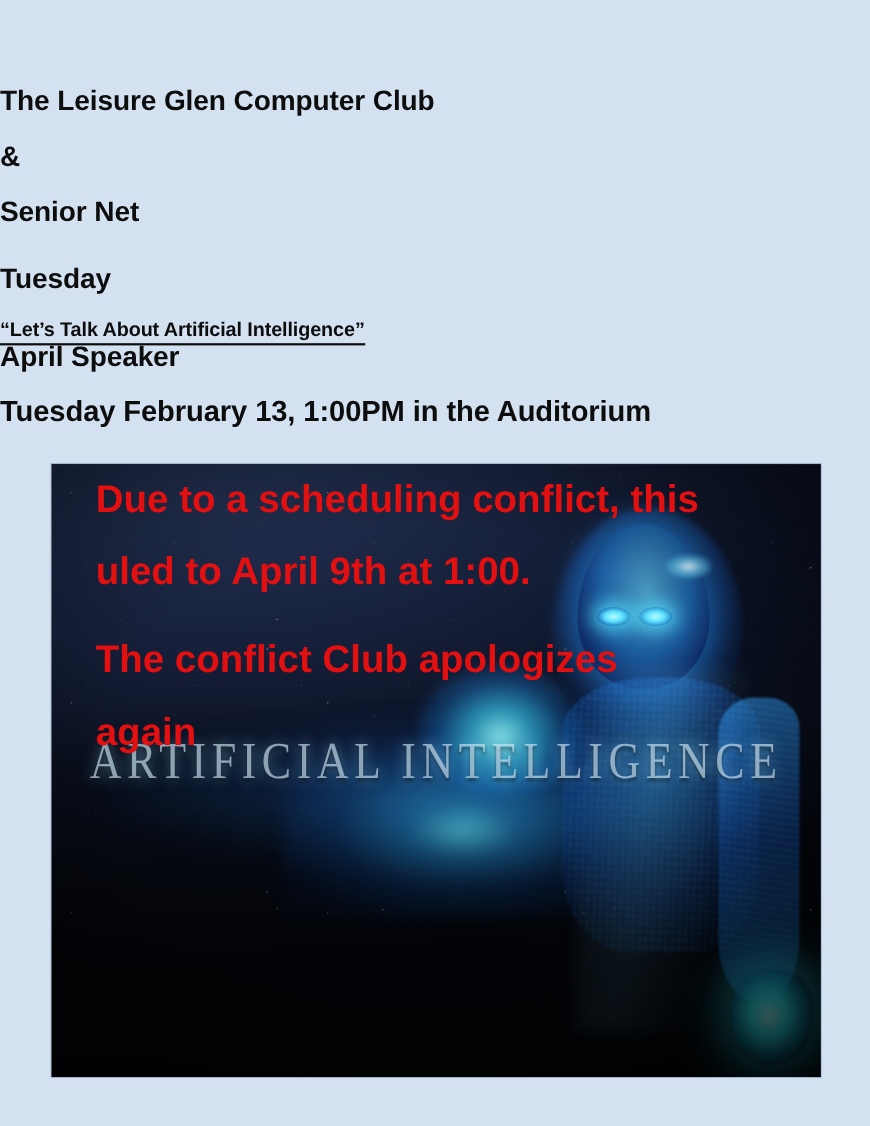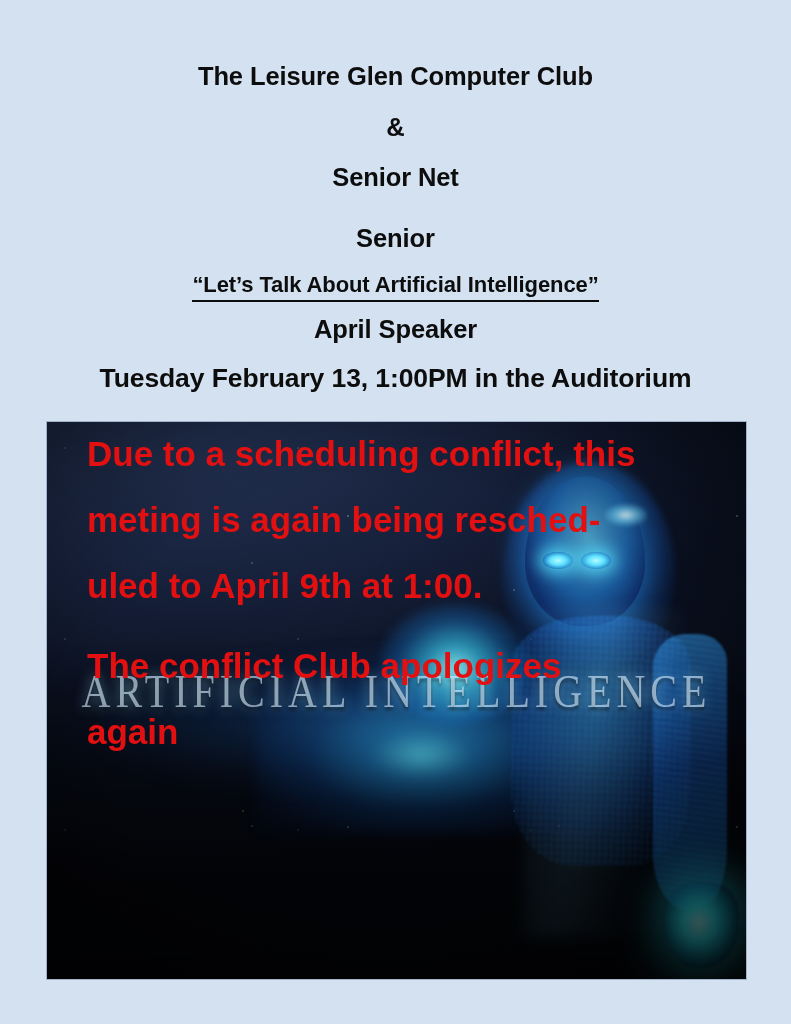--- a/index.html
+++ b/index.html
@@ -17,37 +17,36 @@
 
   .flyer {
     width: 791px;
     height: 1024px;
     position: relative;
     box-sizing: border-box;
   }
 
   
   .heading-block {
-    padding-top: 64px;
-    text-align: center;
+    padding-top: 80px;
   }
   .hline {
     color: #0d0d0d;
     font-weight: bold;
     line-height: 1.00;
     letter-spacing: -0.1px;
     white-space: nowrap;
   }
   .hline.l1 { font-size: 25.5px; margin-bottom: 25px; }
   .hline.l2 { font-size: 25.5px; margin-bottom: 25px; }
   .hline.l3 { font-size: 25.5px; margin-bottom: 35px; }
   .hline.l4 { font-size: 25.5px; margin-bottom: 23px; }
   .hline.l5 {
-    font-size: 22px;
-    margin-bottom: 21px;
+    font-size: 18px;
+    margin-bottom: 5px;
   }
   .hline.l5 .ul {
     border-bottom: 2.3px solid #0d0d0d;
     padding-bottom: 3px;
   }
   .hline.l6 { font-size: 25.5px; margin-bottom: 22px; }
   .hline.l7 { font-size: 25.5px; margin-bottom: 22px; }
   .hline.l8 { font-size: 26.5px; margin-bottom: 0; }
 
   
@@ -270,21 +269,21 @@
 </style>
 </head>
 <body>
 
 <div class="flyer">
 
   <div class="heading-block">
     <div class="hline l1">The Leisure Glen Computer Club</div>
     <div class="hline l2">&amp;</div>
     <div class="hline l3">Senior Net</div>
-    <div class="hline l4">Senior</div>
+    <div class="hline l4">Tuesday</div>
     <div class="hline l5"><span class="ul">“Let’s Talk About Artificial Intelligence”</span></div>
     <div class="hline l6">April Speaker</div>
     <div class="hline l8">Tuesday February 13, 1:00PM in the Auditorium</div>
   </div>
 
   <div class="image-panel">
     <div class="bg-base"></div>
     <div class="stars"></div>
     <div class="stars s2"></div>
     <div class="stars s3"></div>
@@ -303,21 +302,20 @@
       <div class="fig-hand"></div>
     </div>
 
     <div class="orb"></div>
     <div class="bg-vignette"></div>
 
     <div class="watermark">ARTIFICIAL INTELLIGENCE</div>
 
     <div class="overlay">
       <div class="rline">Due to a scheduling conflict, this</div>
-      <div class="rline">meting is again being resched-</div>
       <div class="rline">uled to April 9th at 1:00.</div>
       <div class="para-gap"></div>
       <div class="rline">The conflict Club apologizes</div>
       <div class="rline last">again</div>
     </div>
   </div>
 
 </div>
 
 </body></html>

